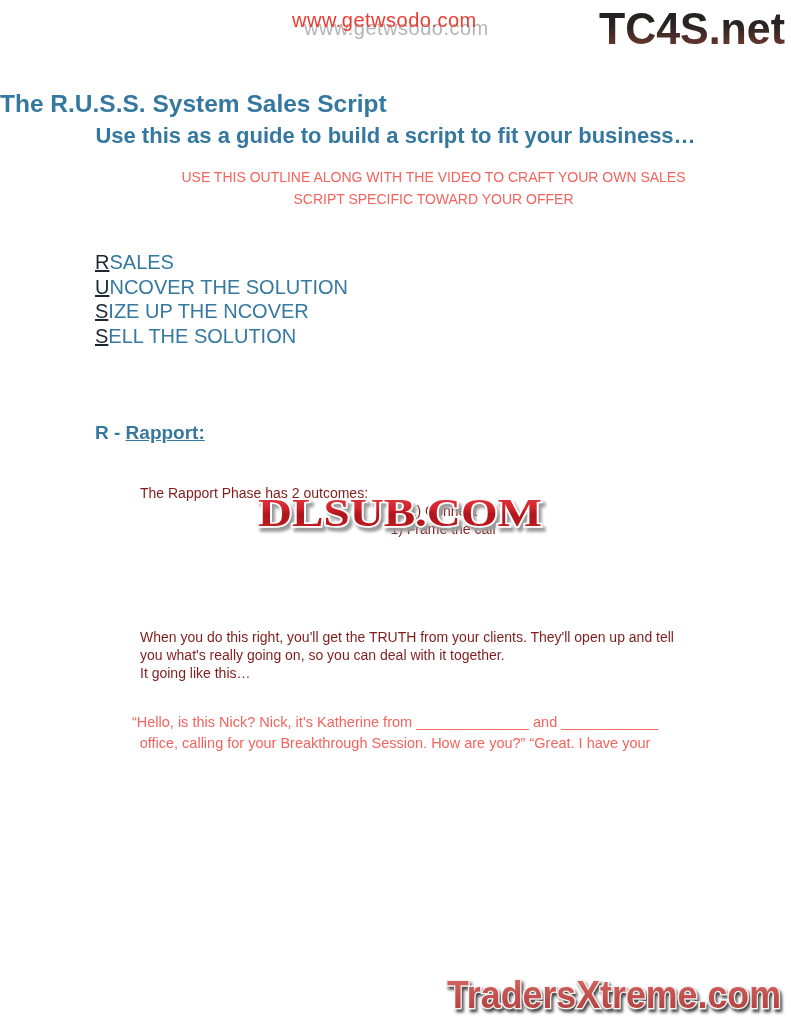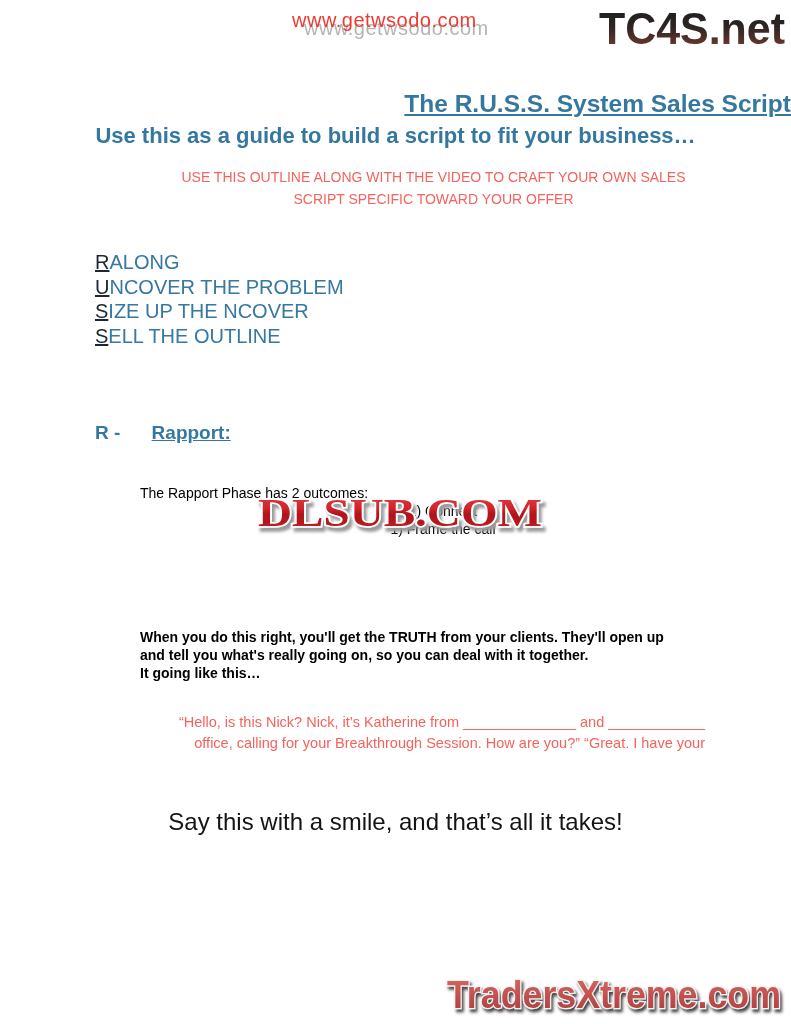--- a/index.html
+++ b/index.html
@@ -16,22 +16,22 @@
     font-size:20px;color:#b4b4b4;letter-spacing:.5px;
   }
   .wm-red{
     position:absolute;left:292px;top:9px;
     font-size:20px;color:#ee3a30;letter-spacing:.5px;
   }
   .tc4s-svg{position:absolute;right:3px;top:2px;}
   
   .title{
     position:absolute;left:0;top:90px;width:791px;
-    text-align:right;font-size:24.5px;font-weight:bold;
-    color:#35789f;text-decoration:underline;
+    text-align:left;font-size:24.5px;font-weight:bold;
+    color:#35789f;
   }
   .subtitle{
     position:absolute;left:0;top:123px;width:791px;
     text-align:center;font-size:22px;font-weight:bold;color:#35789f;
   }
   .instruction{
     position:absolute;left:0;top:166px;width:791px;
     text-align:center;font-size:14px;line-height:22px;color:#f4635c;padding-left:38px;
   }
   
@@ -40,33 +40,33 @@
     font-size:20px;line-height:24.5px;color:#3578a0;
   }
   .acronym .initial{
     color:#1c2733;text-decoration:underline;
   }
   
   .section-heading{
     position:absolute;left:95px;top:422px;
     font-size:19px;font-weight:bold;color:#35789f;
   }
-  .section-heading .uline{text-decoration:underline;margin-left:26px;}
+  .section-heading .uline{text-decoration:underline;}
   
-  .body-copy{color:#000000;font-size:14px;line-height:18px;}
+  .body-copy{color:#7f1d1d;font-size:14px;line-height:18px;}
   .outcomes{position:absolute;left:140px;top:484px;width:560px;}
   .outcome-item{padding-left:46px;text-align:center;}
   .para-wrong{position:absolute;left:140px;top:555px;width:552px;}
-  .para-right{position:absolute;left:140px;top:628px;width:552px;font-weight:bold;}
+  .para-right{position:absolute;left:140px;top:628px;width:552px;}
   
   .dlsub-svg{position:absolute;left:250px;top:483px;}
   
   .quote{
     position:absolute;left:85px;top:712px;width:620px;
-    text-align:right;font-size:14.5px;line-height:21px;color:#f4635c;
+    text-align:center;font-size:14.5px;line-height:21px;color:#f4635c;
   }
   
   .closing{
     position:absolute;left:0;top:808px;width:791px;
     text-align:center;font-size:24px;color:#141414;
   }
   .traders-svg{position:absolute;right:1px;top:968px;}
 </style>
 </head>
 <body>
@@ -89,24 +89,24 @@
   </svg>
 
   <div class="title">The R.U.S.S. System Sales Script</div>
   <div class="subtitle">Use this as a guide to build a script to fit your business…</div>
   <div class="instruction">
     <div>USE THIS OUTLINE ALONG WITH THE VIDEO TO CRAFT YOUR OWN SALES</div>
     <div>SCRIPT SPECIFIC TOWARD YOUR OFFER</div>
   </div>
 
   <div class="acronym">
-    <div><span class="initial">R</span><span>ALONG</span></div>
-    <div><span class="initial">U</span><span>NCOVER THE PROBLEM</span></div>
+    <div><span class="initial">R</span><span>SALES</span></div>
+    <div><span class="initial">U</span><span>NCOVER THE SOLUTION</span></div>
     <div><span class="initial">S</span><span>IZE UP THE NCOVER</span></div>
-    <div><span class="initial">S</span><span>ELL THE OUTLINE</span></div>
+    <div><span class="initial">S</span><span>ELL THE SOLUTION</span></div>
   </div>
 
   <div class="section-heading"><span>R - </span><span class="uline">Rapport:</span></div>
 
   <div class="outcomes body-copy">
     <div>The Rapport Phase has 2 outcomes:</div>
     <div class="outcome-item">1) Connect</div>
     <div class="outcome-item">1) Frame the call</div>
   </div>
 
@@ -128,21 +128,20 @@
   <div class="para-right body-copy">
     <span>When you do this right, you'll get the TRUTH from your clients. They'll open up and tell you what's really going on, so you can deal with it together.</span>
     <div>It going like this…</div>
   </div>
 
   <div class="quote">
     <div>“Hello, is this Nick? Nick, it’s Katherine from ______________ and ____________</div>
     <div>office, calling for your Breakthrough Session. How are you?” “Great. I have your</div>
   </div>
 
-  <div class="closing">Say this with a smile, and that’s all it takes!</div>
 
   <svg class="traders-svg" width="352" height="56" viewBox="0 0 352 56">
     <defs>
       <linearGradient id="tradGrad" x1="0" y1="0" x2="0" y2="1">
         <stop offset="0%" stop-color="#d96a64"></stop>
         <stop offset="55%" stop-color="#c14f4d"></stop>
         <stop offset="100%" stop-color="#a93c3a"></stop>
       </linearGradient>
       <filter id="tradShadow" x="-20%" y="-20%" width="140%" height="160%">
         <feDropShadow dx="2" dy="3" stdDeviation="1.8" flood-color="#4a4a4a"></feDropShadow>

